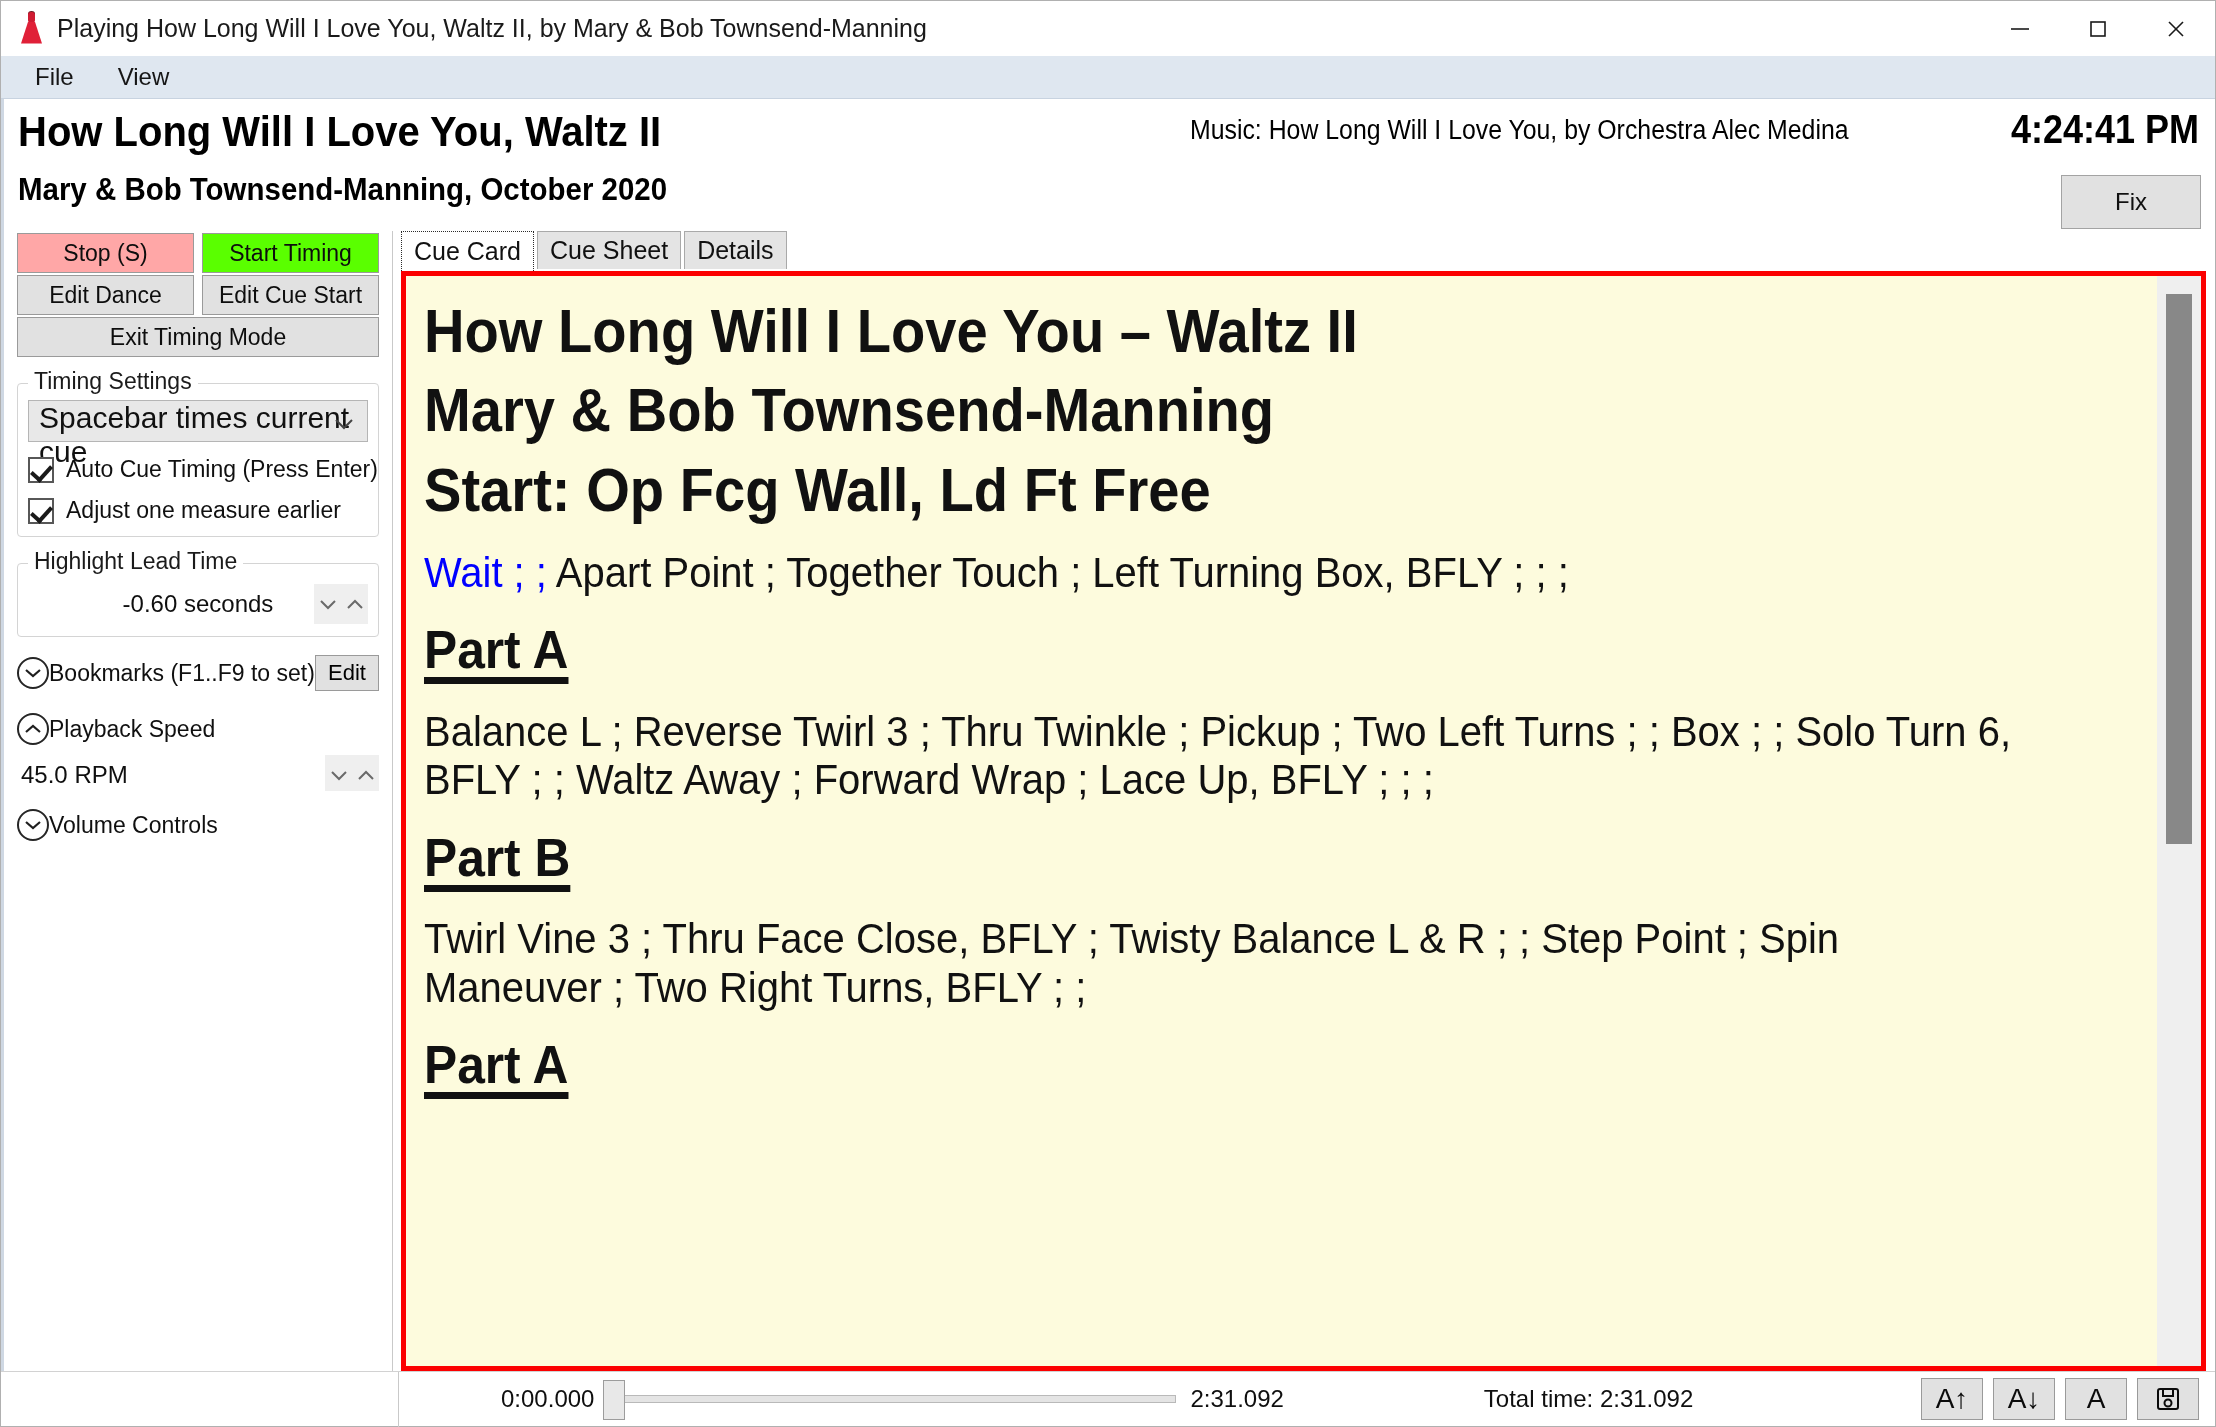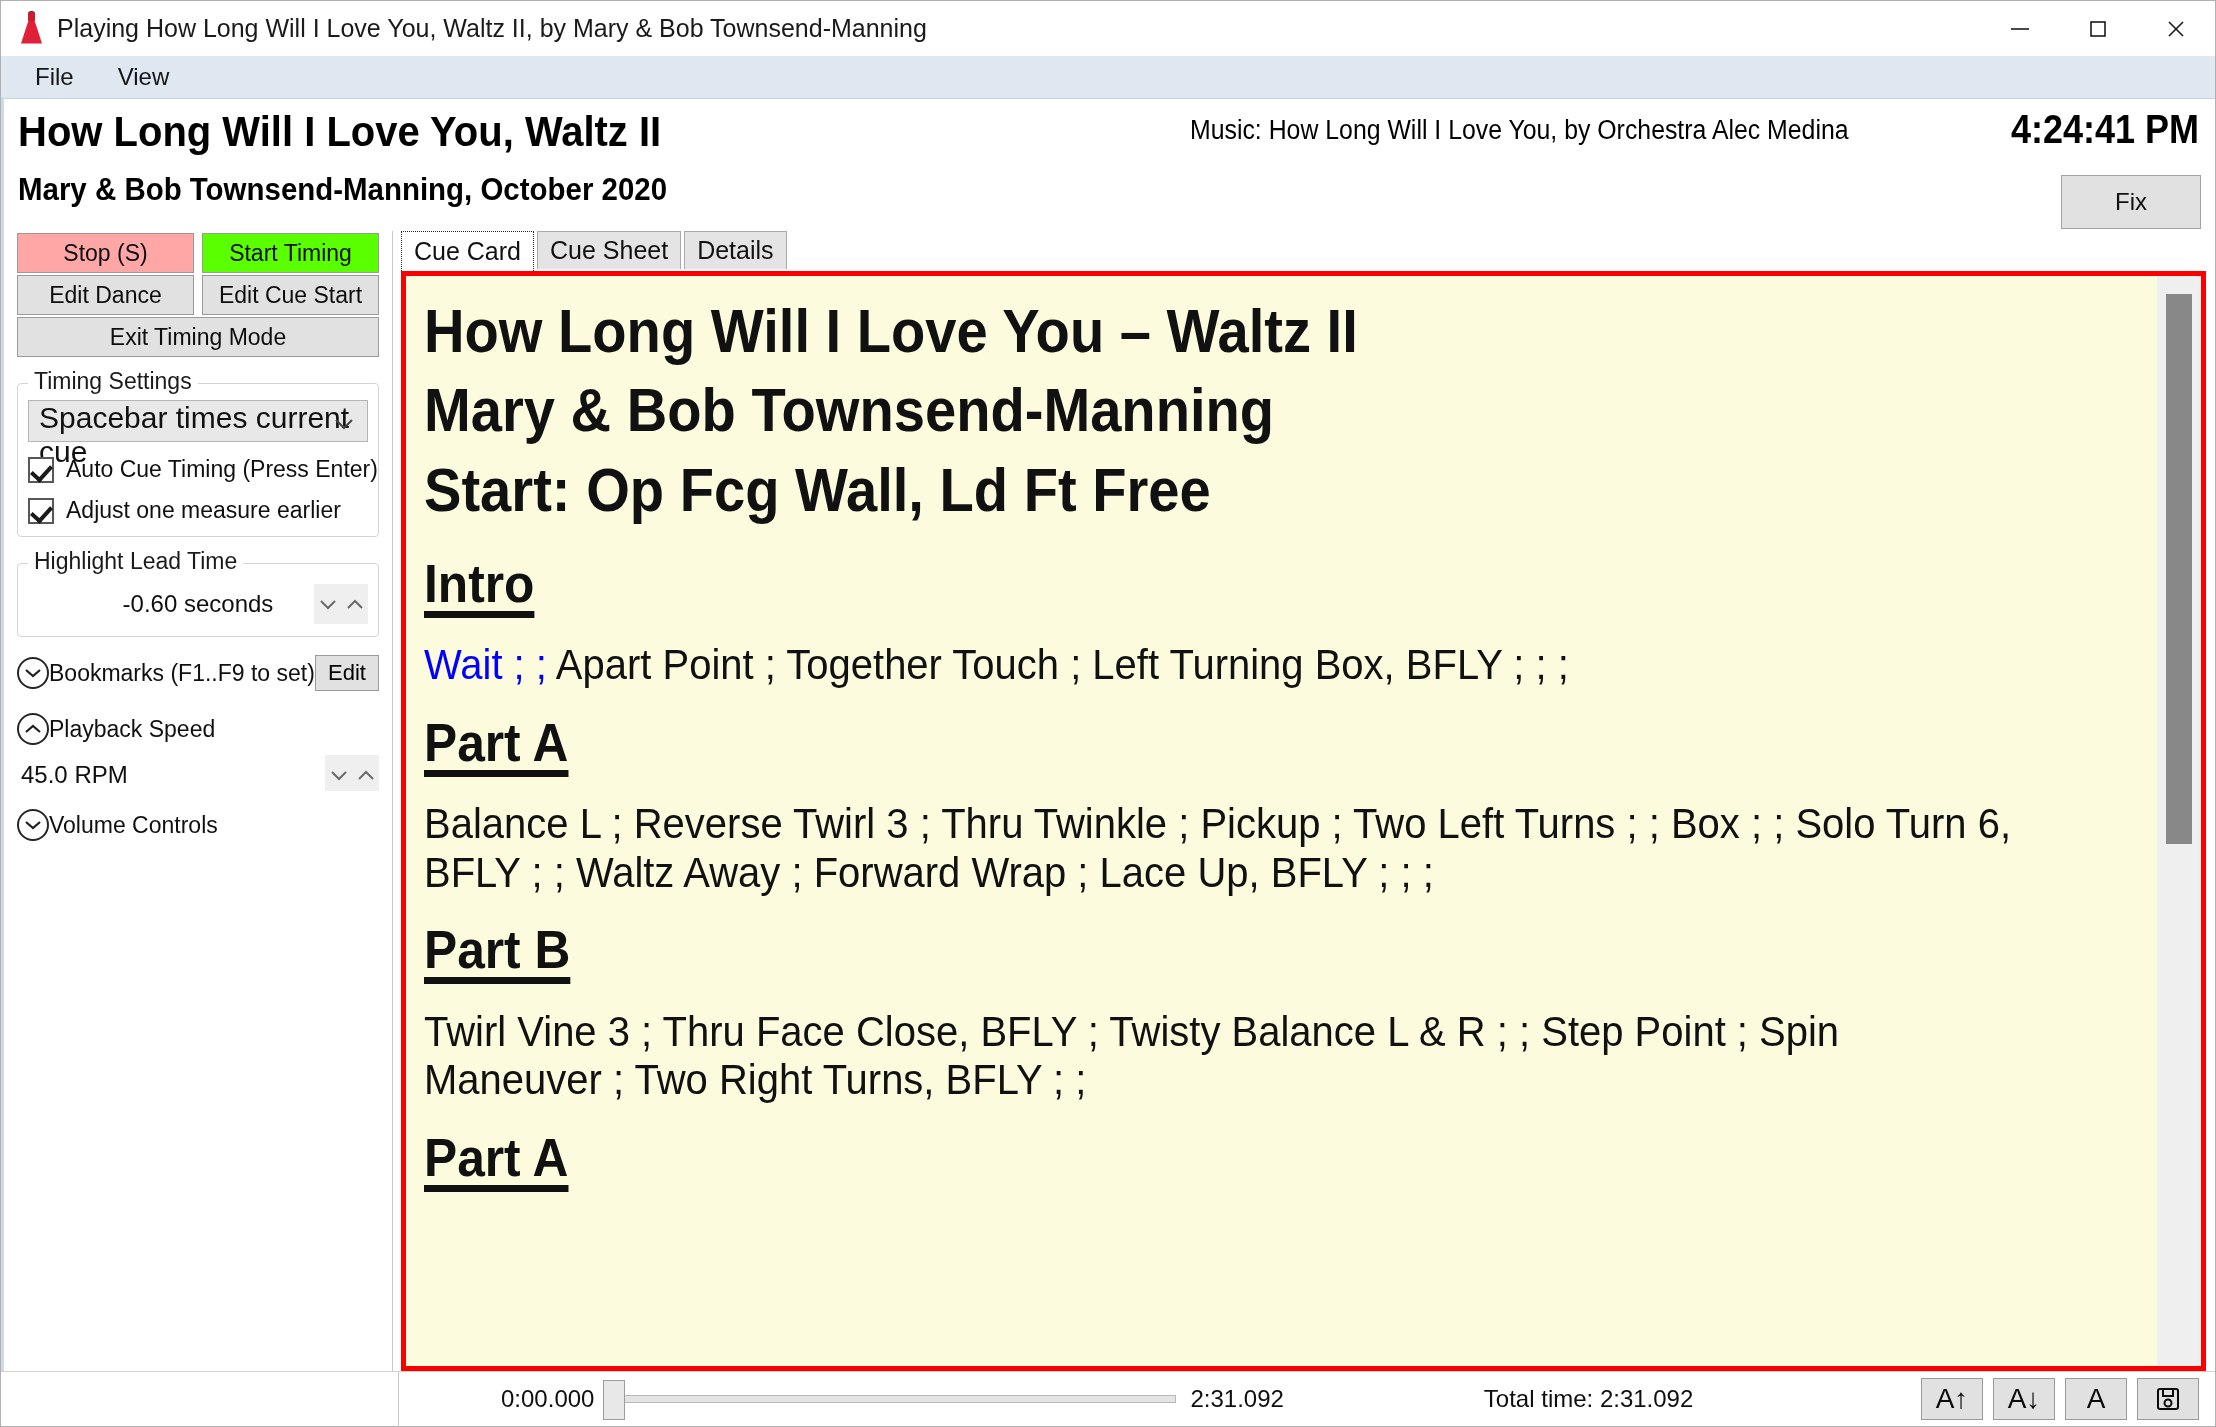--- a/index.html
+++ b/index.html
@@ -480,23 +480,20 @@
         <div class="tab">Cue Sheet</div>
         <div class="tab">Details</div>
       </div>
 
       <div class="cuecard-wrap">
         <div class="cuecard">
           <div class="cc-h1">How Long Will I Love You – Waltz II</div>
           <div class="cc-h1">Mary &amp; Bob Townsend-Manning</div>
           <div class="cc-h1">Start: Op Fcg Wall, Ld Ft Free</div>
 
-          <div class="cc-sec-wrap">
-            <span class="cc-sec">Intro</span>
-          </div>
           <div class="cc-body">
             <span class="hl-blue">Wait ; ;</span><span> Apart Point ; Together Touch ; Left Turning Box, BFLY ; ; ;</span>
           </div>
 
           <div class="cc-sec-wrap">
             <span class="cc-sec">Part A</span>
           </div>
           <div class="cc-body wrapped">Balance L ; Reverse Twirl 3 ; Thru Twinkle ; Pickup ; Two Left Turns ; ; Box ; ; Solo Turn 6, BFLY ; ; Waltz Away ; Forward Wrap ; Lace Up, BFLY ; ; ;</div>
 
           <div class="cc-sec-wrap">

